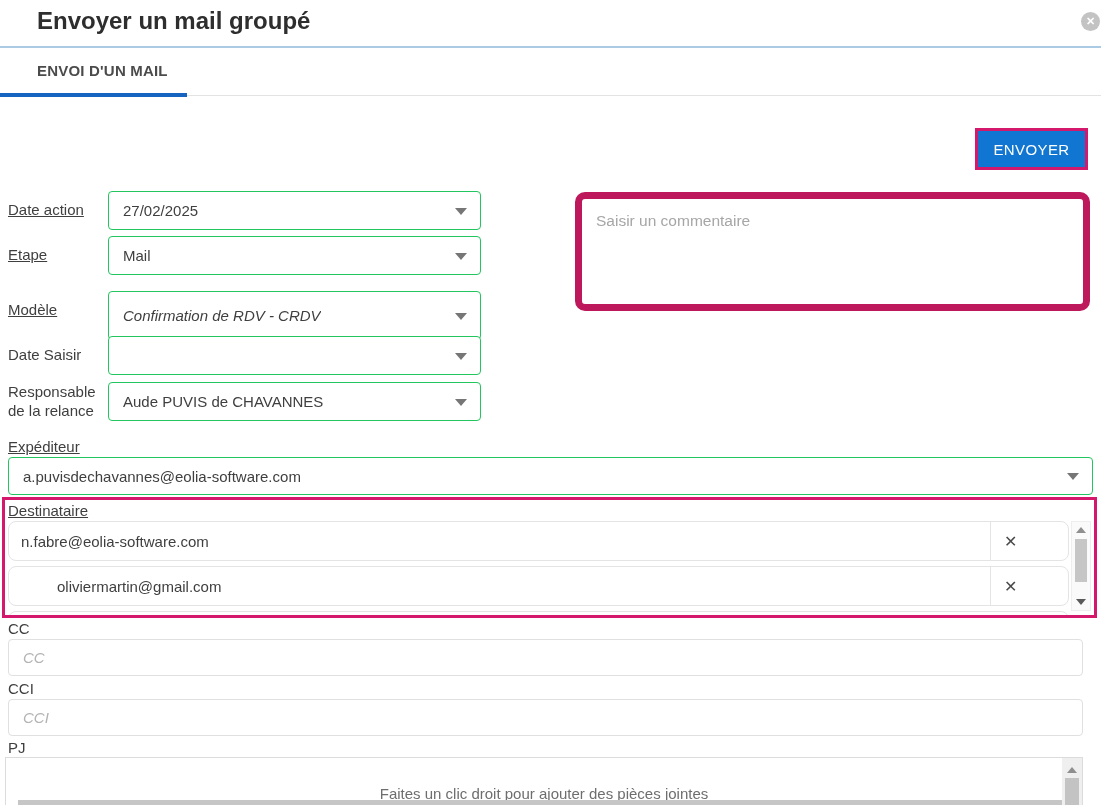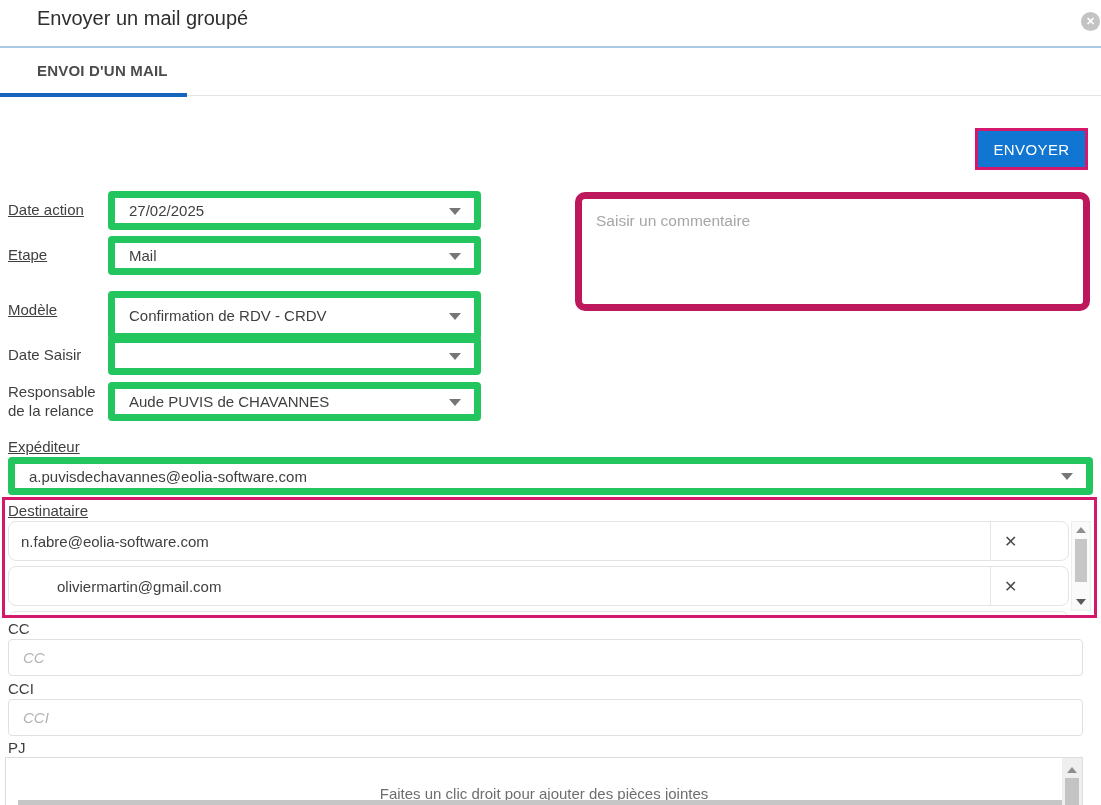--- a/index.html
+++ b/index.html
@@ -2,52 +2,52 @@
 <html><head>
 <meta charset="utf-8">
 <style>
   * { margin:0; padding:0; box-sizing:border-box; }
   html,body { background:#e9e9e9; }
   .dialog{
     position:relative; width:1101px; height:805px; background:#fff; overflow:hidden;
     font-family:"Liberation Sans", sans-serif; color:#3f3f3f;
   }
   
-  .title{ position:absolute; left:37px; top:7px; font-size:20px; font-weight:normal; color:#2e2e2e; }
+  .title{ position:absolute; left:37px; top:7px; font-size:24px; font-weight:bold; color:#2e2e2e; }
   .close{
     position:absolute; left:1081px; top:12px; width:19px; height:19px; border-radius:50%;
     background:#c3c3c3; color:#fff; font-size:11px; font-weight:bold;
     display:flex; align-items:center; justify-content:center; cursor:pointer;
   }
   .hdr-line{ position:absolute; left:0; top:46px; width:1101px; height:2px; background:#abcbe4; }
   
   .tab{ position:absolute; left:37px; top:62px; font-size:15px; font-weight:bold; color:#4b4b4b; letter-spacing:.2px; cursor:pointer; }
   .tab-underline{ position:absolute; left:0; top:93px; width:187px; height:4px; background:#1565c0; }
   .tab-rest-line{ position:absolute; left:187px; top:95px; width:914px; height:1px; background:#e3e3e3; }
   
   .send-wrap{ position:absolute; left:975px; top:128px; border:3px solid #d4186c; }
   .send-btn{
     display:block; width:107px; height:36px; background:#1176d1; color:#fff; border:none;
     font-family:inherit; font-size:15px; letter-spacing:.4px; cursor:pointer;
   }
   
   .flabel{ position:absolute; left:8px; font-size:15px; color:#3f3f3f; }
   .u{ text-decoration:underline; }
   .sel{
-    position:absolute; border:7px solid #22c55e; border-radius:4px; background:#fff;
+    position:absolute; border:1px solid #22c55e; border-radius:4px; background:#fff;
     display:flex; align-items:center; padding:0 32px 0 14px; font-size:15px; color:#3f3f3f; cursor:pointer;
   }
   .sel .txt{ white-space:nowrap; overflow:hidden; }
   .arr{
     position:absolute; right:13px; top:50%; margin-top:-3px; width:0; height:0;
     border-left:6px solid transparent; border-right:6px solid transparent; border-top:7px solid #767676;
   }
   .s1{ left:108px; top:191px; width:373px; height:39px; }
   .s2{ left:108px; top:236px; width:373px; height:39px; }
-  .s3{ left:108px; top:291px; width:373px; height:49px; }
+  .s3{ left:108px; top:291px; width:373px; height:49px;font-style:italic; }
   .s4{ left:108px; top:336px; width:373px; height:39px; }
   .s5{ left:108px; top:382px; width:373px; height:39px; }
   .l1{ top:201px; } .l2{ top:246px; } .l3{ top:301px; } .l4{ top:346px; }
   .l5{ top:382px; width:98px; line-height:19px; }
   
   .comment{
     position:absolute; left:575px; top:192px; width:515px; height:119px;
     border:7px solid #be185d; border-radius:10px; padding:13px 14px; resize:none;
     font-family:inherit; font-size:15.5px; color:#3f3f3f; outline:none;
   }

